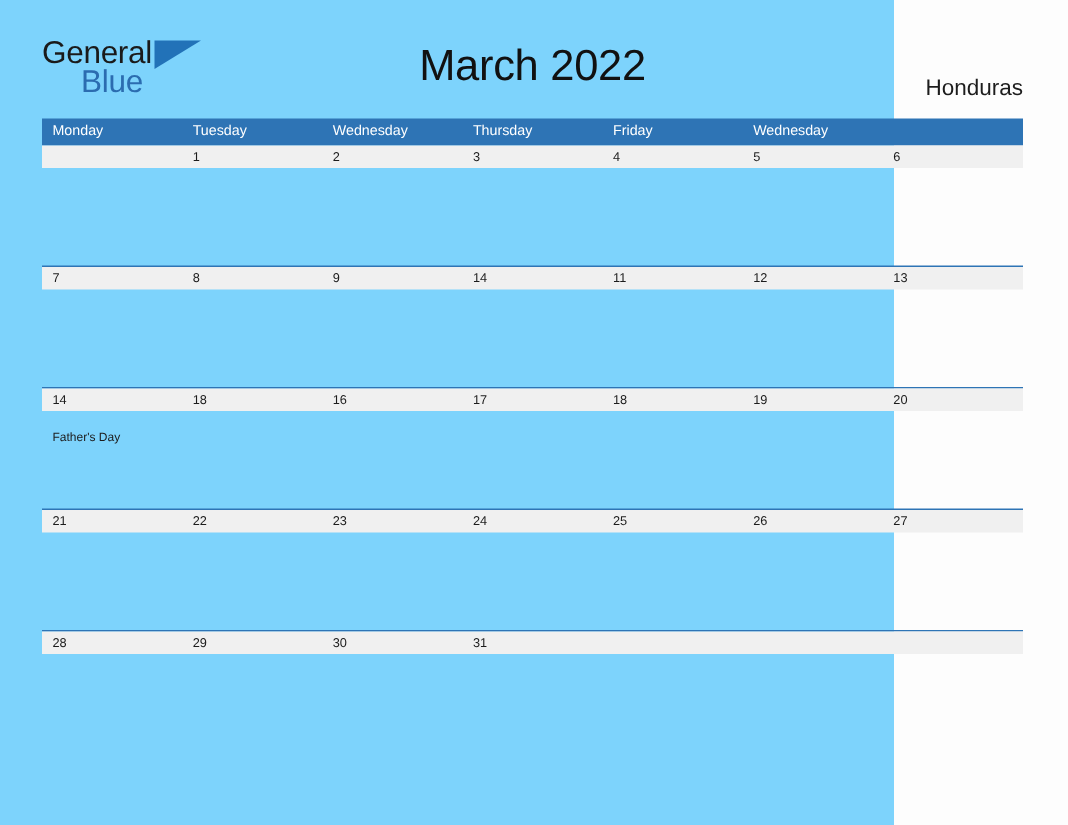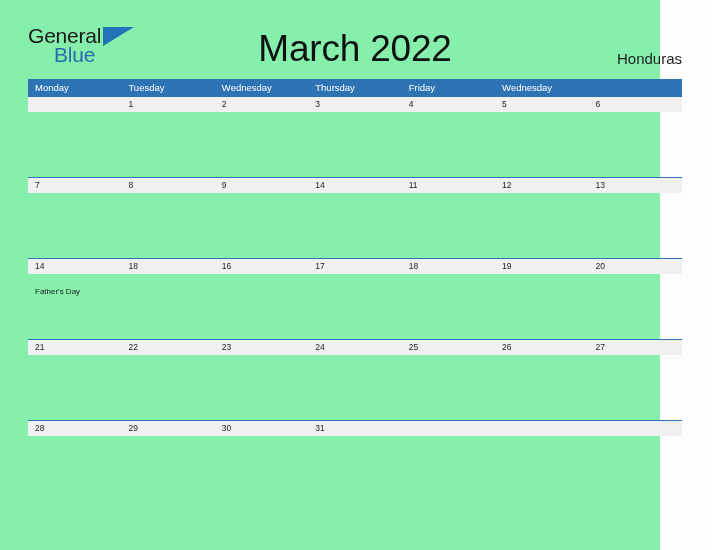--- a/index.html
+++ b/index.html
@@ -8,23 +8,23 @@
   }
   body {
     width: 712px;
     height: 550px;
     background: #fdfdfd;
     font-family: "Liberation Sans", sans-serif;
     overflow: hidden;
   }
   .page {
     position: relative;
-    width: 660px;
+    width: 596px;
     height: 550px;
-    background: #86efac;
+    background: #7dd3fc;
   }
 
   
   .topbar {
     position: absolute;
     left: 28px;
     top: 22px;
     width: 654px;
     height: 52px;
   }
@@ -65,21 +65,21 @@
     border-bottom: 19px solid transparent;
   }
 
   
   .cal-title {
     position: absolute;
     left: 0;
     right: 0;
     top: 6px;
     text-align: center;
-    font-size: 37px;
+    font-size: 29px;
     font-weight: normal;
     color: #111111;
     letter-spacing: -0.2px;
     font-family: "Liberation Sans", sans-serif;
   }
 
   
   .cal-country {
     position: absolute;
     right: 0;

